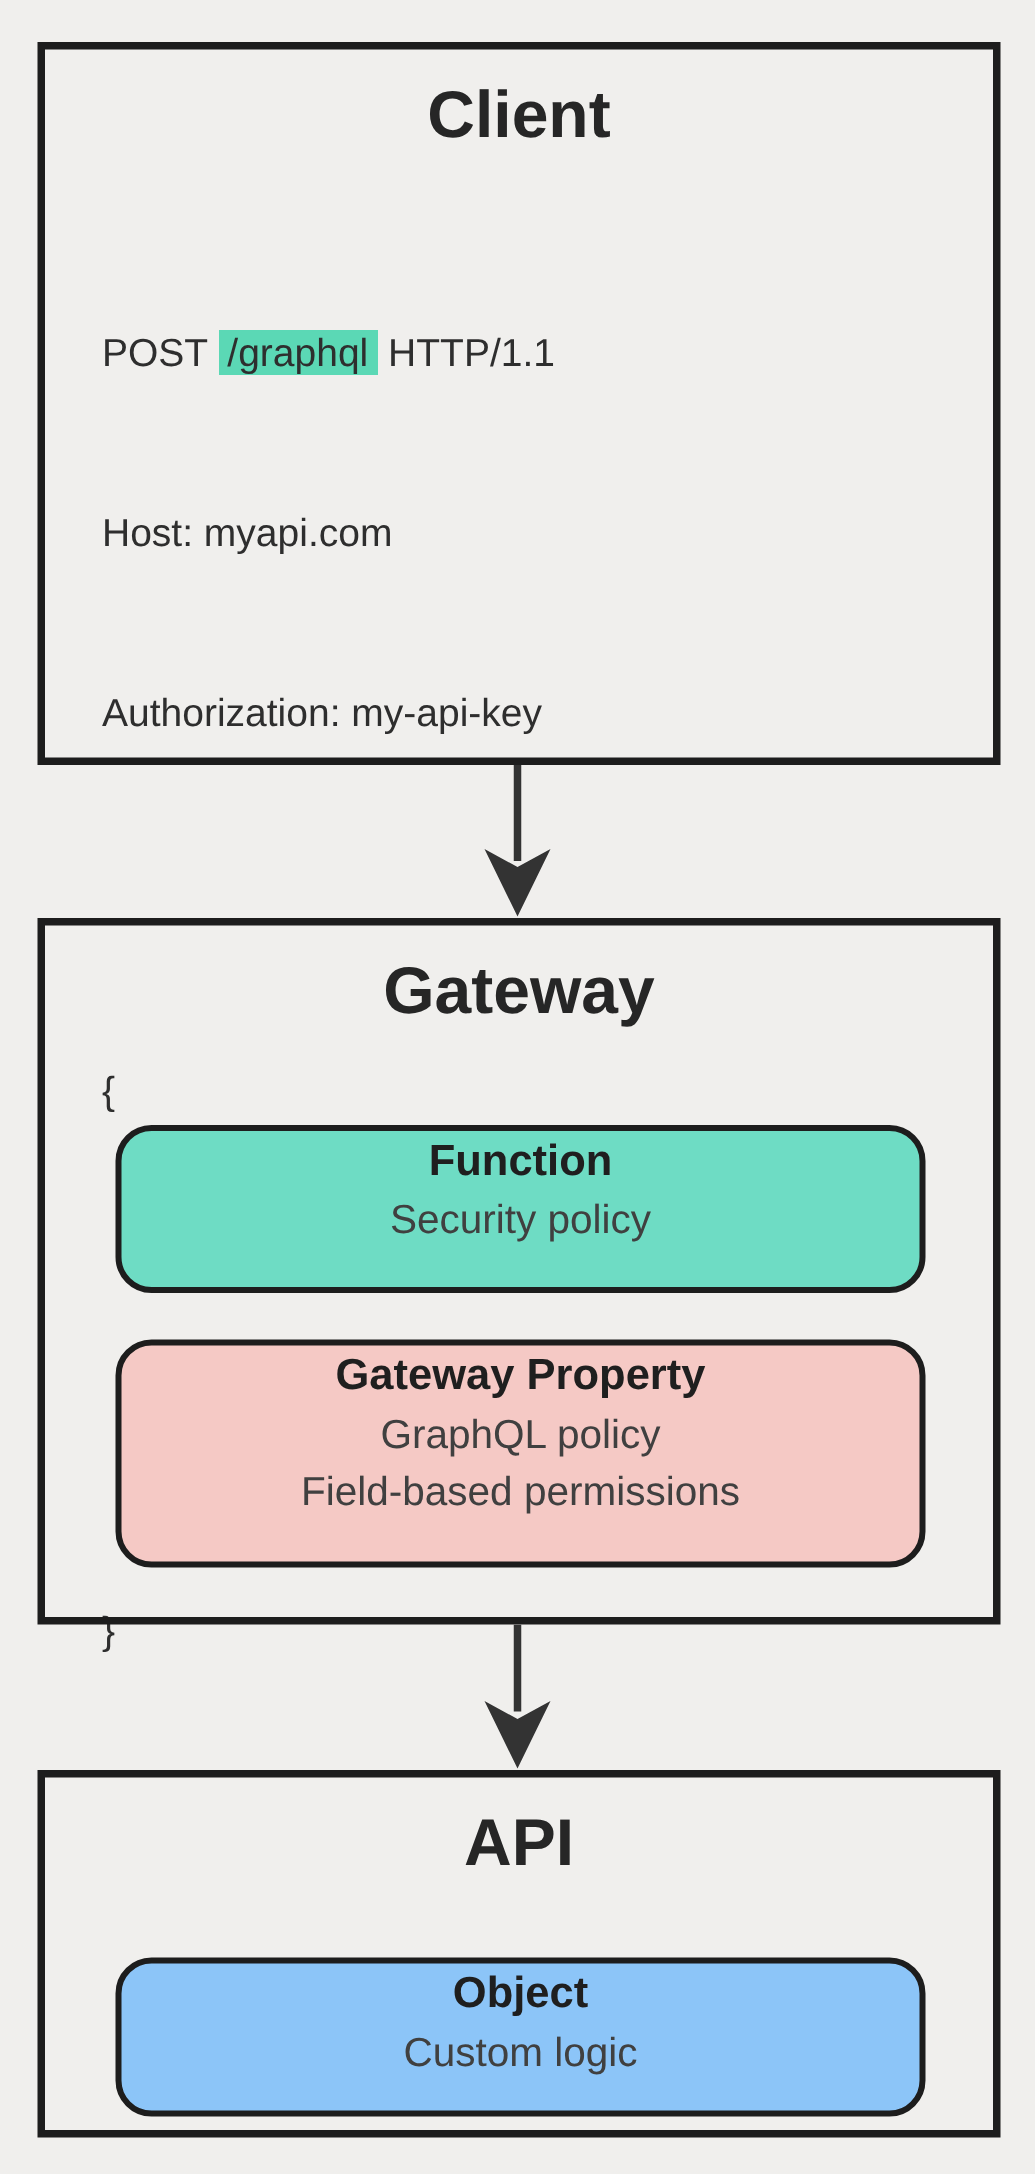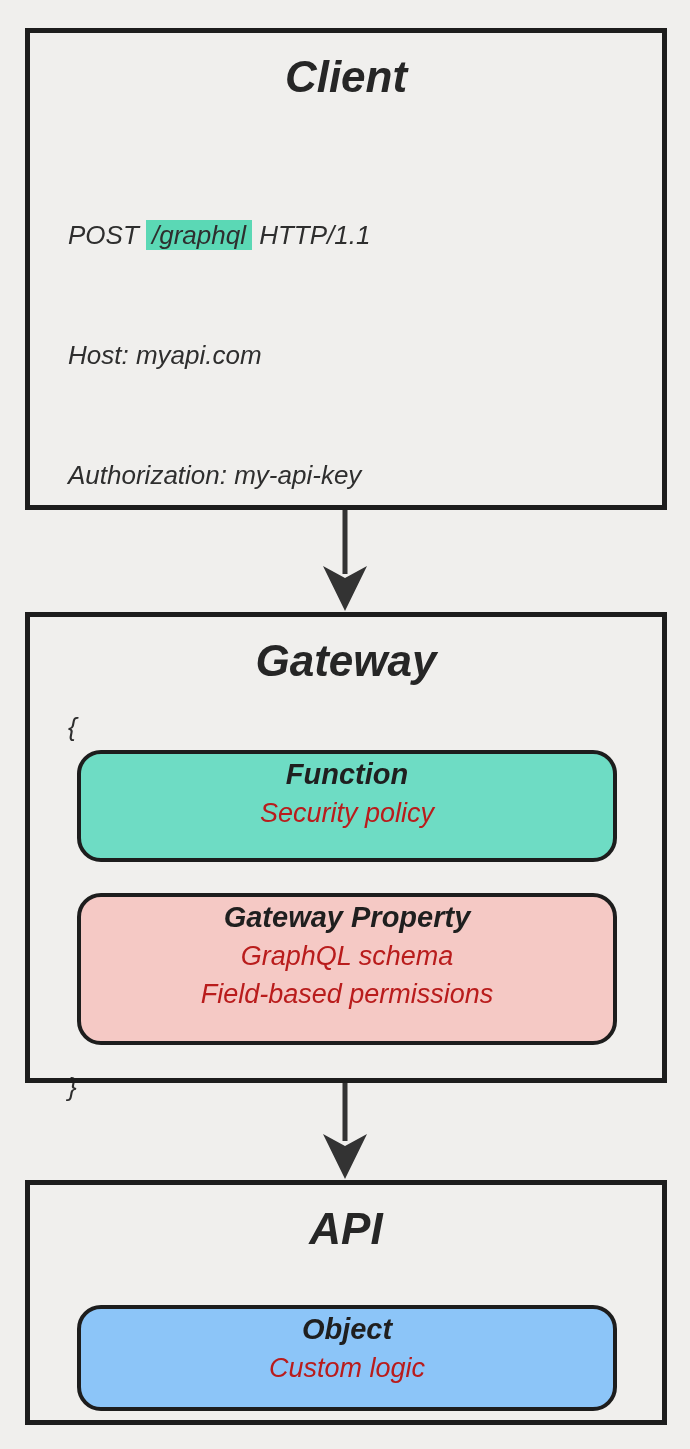--- a/index.html
+++ b/index.html
@@ -8,21 +8,20 @@
     background: #f0efed;
   }
   .canvas {
     position: relative;
     width: 690px;
     height: 1449px;
     background: var(--background, #f0efed);
     font-family: "Liberation Sans", "DejaVu Sans", sans-serif;
     color: #262626;
     overflow: hidden;
-    font-style: italic;
   }
   .outer-box {
     position: absolute;
     left: 25px;
     width: 642px;
     border: 5px solid var(--border, #1d1d1d);
     box-sizing: border-box;
     background: transparent;
   }
   .box-client  { top: 28px;   height: 482px; }
@@ -76,21 +75,21 @@
   .pill-blue { top: 120px; height: 106px; background: var(--blue-card, #8cc5f8); }
   .pill-title {
     font-size: 29px;
     font-weight: 700;
     line-height: 40px;
     color: #1f1f1f;
   }
   .pill-line {
     font-size: 27px;
     line-height: 38px;
-    color: #b91c1c;
+    color: #404040;
   }
 
   .arrow {
     position: absolute;
     width: 48px;
   }
   .arrow-1 { left: 321px; top: 510px; height: 102px; }
   .arrow-2 { left: 321px; top: 1083px; height: 97px; }
   .arrow svg { display: block; width: 100%; height: 100%; }
 </style>
@@ -121,21 +120,21 @@
   </div>
 
   <section class="outer-box box-gateway">
     <h1 class="box-title">Gateway</h1>
     <div class="pill pill-teal">
       <div class="pill-title">Function</div>
       <div class="pill-line">Security policy</div>
     </div>
     <div class="pill pill-pink">
       <div class="pill-title">Gateway Property</div>
-      <div class="pill-line">GraphQL schema</div>
+      <div class="pill-line">GraphQL policy</div>
       <div class="pill-line">Field-based permissions</div>
     </div>
   </section>
 
   <div class="arrow arrow-2">
     <svg viewBox="0 0 48 97">
       <rect x="21.5" y="0" width="5" height="58" fill="#333333"></rect>
       <polygon points="2,51 24,63 46,51 24,96" fill="#333333"></polygon>
     </svg>
   </div>

